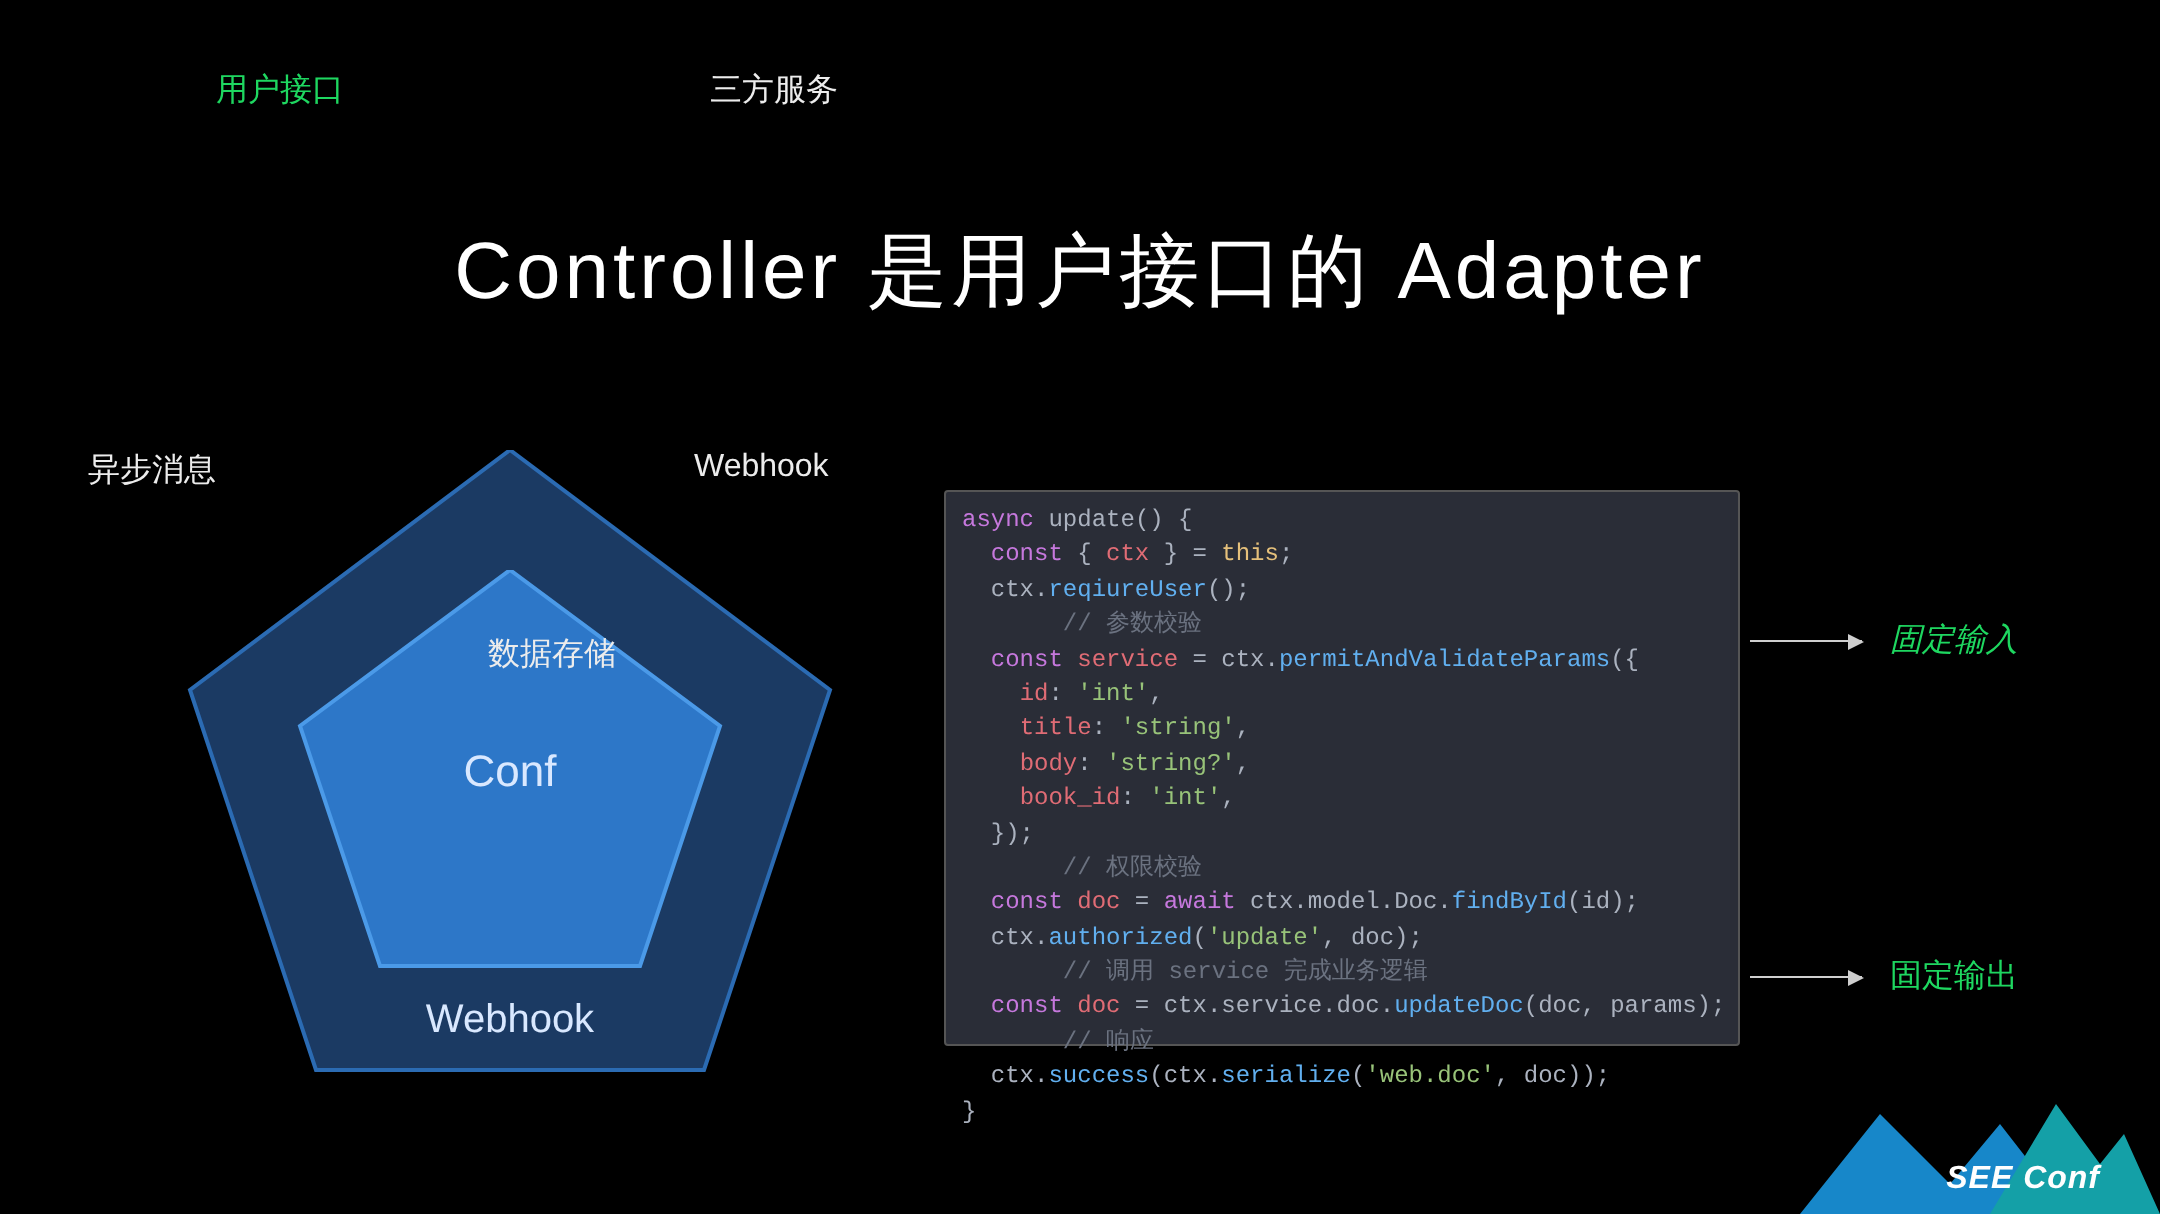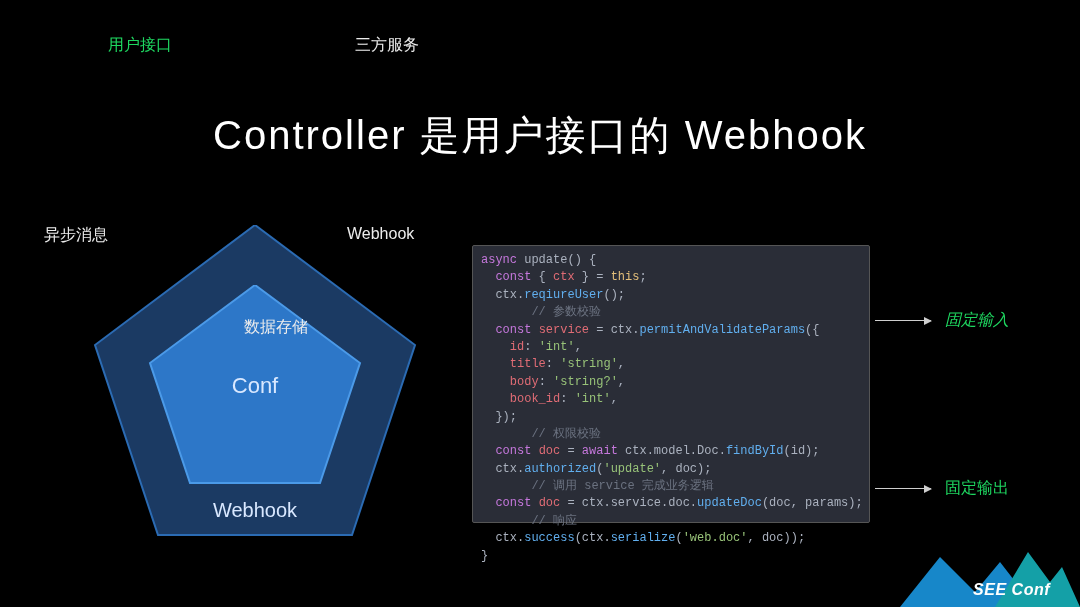--- a/index.html
+++ b/index.html
@@ -84,21 +84,21 @@
     .footer svg { display: block; }
     .footer-text {
       position: absolute; right: 30px; bottom: 8px;
       font-size: 16px; font-weight: 600; color: #fefefe;
       font-style: italic; letter-spacing: .5px;
     }
   </style>
 </head>
 <body>
 
-<div class="title">Controller 是用户接口的 Webhook</div>
+<div class="title">Controller 是用户接口的 Adapter</div>
 
 <div class="diagram">
   <svg class="penta-outer" width="330" height="320">
     <polygon points="165,0 325,120 262,310 68,310 5,120" fill="#1b3a63" stroke="#2b6bb3" stroke-width="2"></polygon>
   </svg>
   <svg class="penta-inner" width="220" height="200">
     <polygon points="110,0 215,78 175,198 45,198 5,78" fill="#2d77c8" stroke="#4b9ae8" stroke-width="2"></polygon>
   </svg>
   <div class="core-label">Conf</div>
   <div class="adapter-label">Webhook</div>

